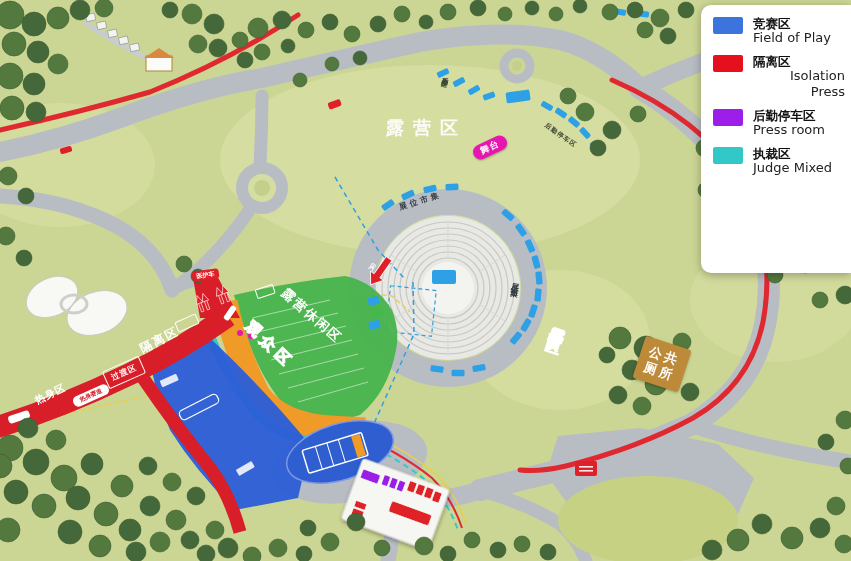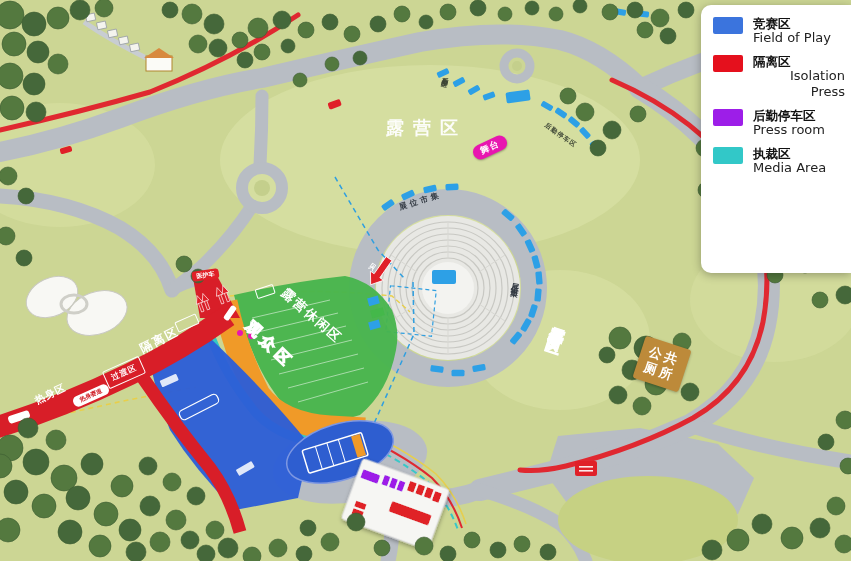--- a/index.html
+++ b/index.html
@@ -451,18 +451,18 @@
     <div class="legend-swatch" style="background-color: rgb(157, 30, 232);"></div>
     <div>
           <div class="legend-zh">后勤停车区</div>
          <div class="legend-en">Press room</div>
         </div>
   </div>
   <div class="legend-row">
     <div class="legend-swatch" style="background-color: rgb(50, 200, 200);"></div>
     <div>
           <div class="legend-zh">执裁区</div>
-         <div class="legend-en">Media Area</div>
+         <div class="legend-en">Judge Mixed</div>
         </div>
   </div>
 </div>
 
 </div>
 
 </body></html>

